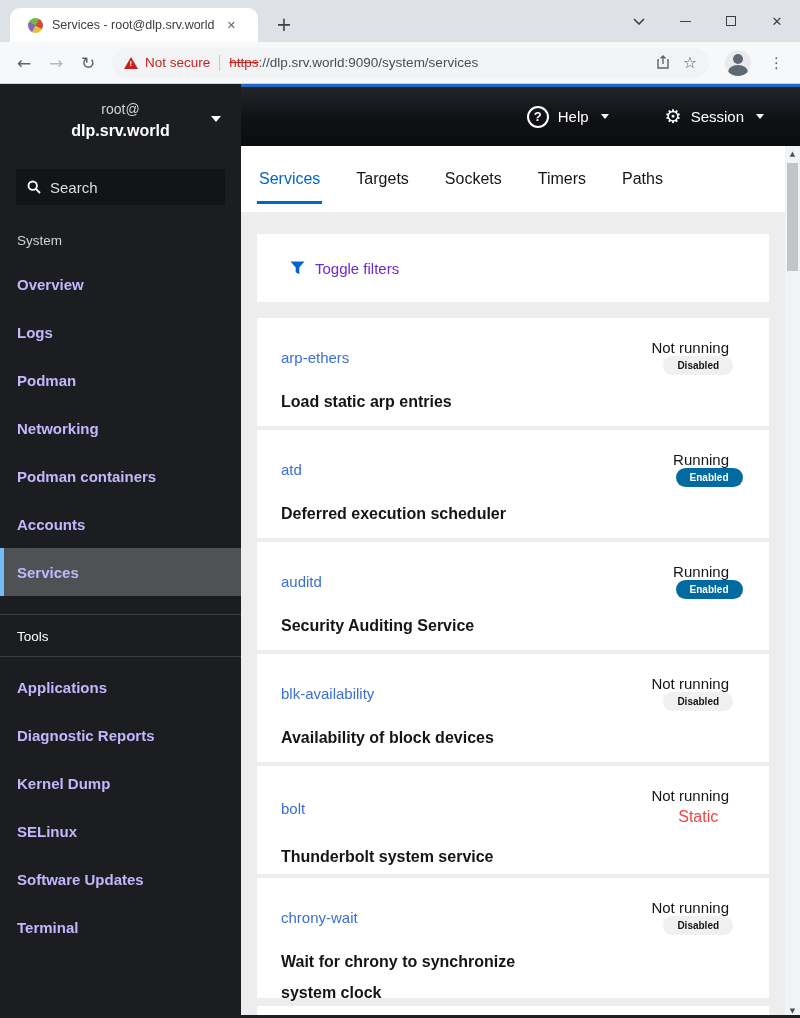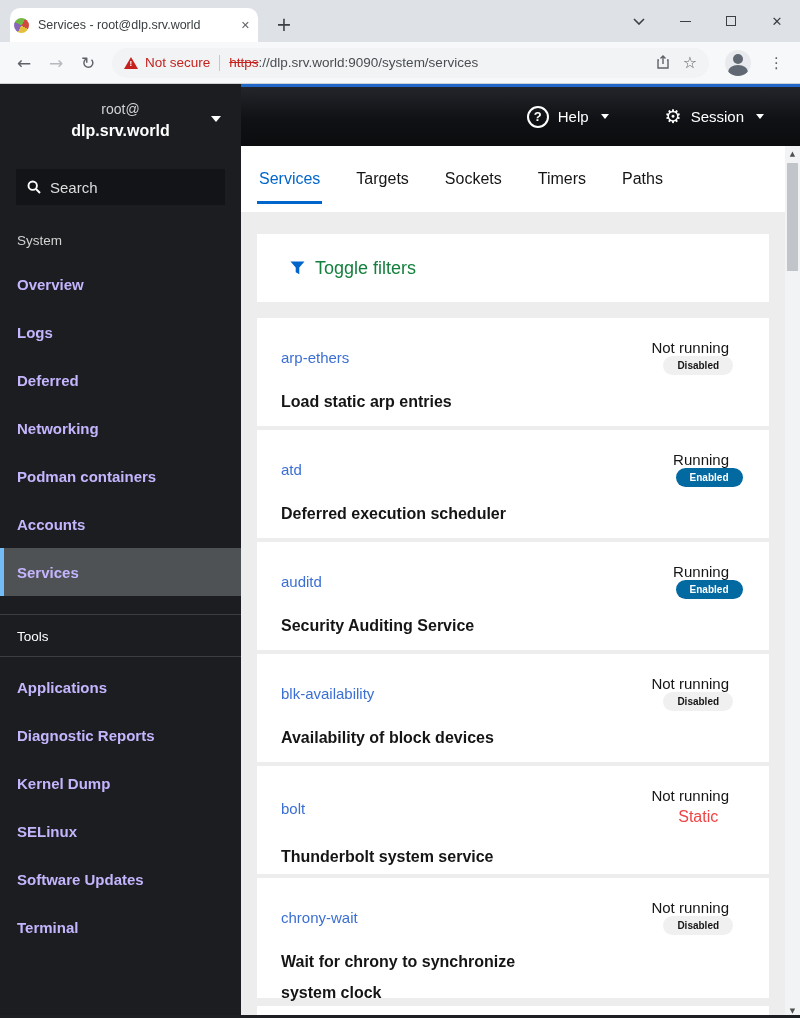--- a/index.html
+++ b/index.html
@@ -3,21 +3,21 @@
 <meta charset="utf-8">
 <style>
   * { box-sizing: border-box; margin: 0; padding: 0; }
   html,body { width: 800px; height: 1018px; overflow: hidden; }
   body { font-family: "Liberation Sans", "DejaVu Sans", sans-serif; position: relative; background:#fff; }
   .glyph { font-family: "DejaVu Sans", sans-serif; }
 
   
   .tabstrip { position:absolute; top:0; left:0; right:0; height:42px; background:#dee1e6; }
   .btab { position:absolute; left:10px; top:8px; width:248px; height:34px; background:#fff;
-          border-radius:10px 10px 0 0; display:flex; align-items:center; padding:0 4px; }
+          border-radius:10px 10px 0 0; display:flex; align-items:center; padding:0 18px; }
   .favicon { width:15px; height:15px; border-radius:50%; flex:0 0 15px;
              background: conic-gradient(from 30deg, #cf4a3e 0 90deg, #e4bf3d 90deg 180deg, #8a66b8 180deg 270deg, #74b747 270deg 360deg); }
   .btab-title { flex:1; margin-left:9px; font-size:12.5px; color:#3c4043; white-space:nowrap; overflow:hidden; }
   .btab-close { flex:0 0 auto; font-size:11px; color:#5f6368; padding:2px 4px; cursor:default; }
   .newtab { position:absolute; left:270px; top:10px; width:28px; height:28px; display:flex; align-items:center;
             justify-content:center; font-size:19px; color:#3c4043; }
   .win-controls { position:absolute; right:0; top:0; height:42px; display:flex; }
   .wc { width:46px; height:42px; display:flex; align-items:center; justify-content:center; color:#3c4043; }
   .wc svg { display:block; }
   .wc-max i { display:block; width:10px; height:10px; border:1.4px solid #3c4043; }
@@ -83,21 +83,21 @@
   .content { position:absolute; left:241px; top:62px; right:15px; bottom:0; background:#ededed; overflow:hidden; }
   .tabsbar { height:66px; background:#fff; display:flex; padding-left:16px; }
   .ptab { height:100%; display:flex; align-items:center; margin-right:32px; padding:0 2px; font-size:16px;
           color:#151515; position:relative; cursor:default; }
   .ptab.active { color:#0066cc; }
   .ptab.active::after { content:""; position:absolute; left:0; right:0; bottom:8px; height:3px; background:#0066cc; }
 
   .page { padding:22px 16px 0; }
   .filter-card { background:#fff; height:68px; display:flex; align-items:center; padding:0 33px; }
   .filter-card svg { margin-right:10px; }
-  .filter-label { color:#15803d; font-size:18px; }
+  .filter-label { color:#6d28d9; font-size:15px; }
 
   .svc { background:#fff; margin-top:4px; padding:21px 24px 0; height:108px; }
   .svc.first { margin-top:16px; }
   .svc.tall { height:120px; }
   .svc-line1 { display:flex; align-items:center; }
   .svc-name { font-size:15px; color:#3b6fd3; text-decoration:none; cursor:pointer; }
   .svc-right { margin-left:auto; display:flex; align-items:center;flex-direction:column; }
   .svc-state { font-size:15px; color:#151515; margin-right:16px; }
   .badge { font-size:10px; font-weight:bold; padding:4px 14px; border-radius:30px; }
   .badge-gray { background:#f0f0f0; color:#151515; }
@@ -178,21 +178,21 @@
       <svg width="14" height="14" viewBox="0 0 14 14">
           <circle cx="5.7" cy="5.7" r="4.2" fill="none" stroke="#ffffff" stroke-width="1.9"></circle>
           <line x1="9" y1="9" x2="13" y2="13" stroke="#ffffff" stroke-width="1.9"></line>
         </svg>
       <input class="search-input" placeholder="Search" style="">
     </div>
     <div class="side-label">System</div>
     <div class="nav-list">
       <div class="nav-item">Overview</div>
       <div class="nav-item">Logs</div>
-      <div class="nav-item">Deferred</div>
+      <div class="nav-item">Podman</div>
       <div class="nav-item">Networking</div>
       <div class="nav-item">Podman containers</div>
       <div class="nav-item">Accounts</div>
       <div class="nav-item active">Services</div>
     </div>
     <div class="sep-line"></div>
     <div class="tools-label">Tools</div>
     <div class="sep-line2"></div>
     <div class="nav-list2">
       <div class="nav-item">Applications</div>

